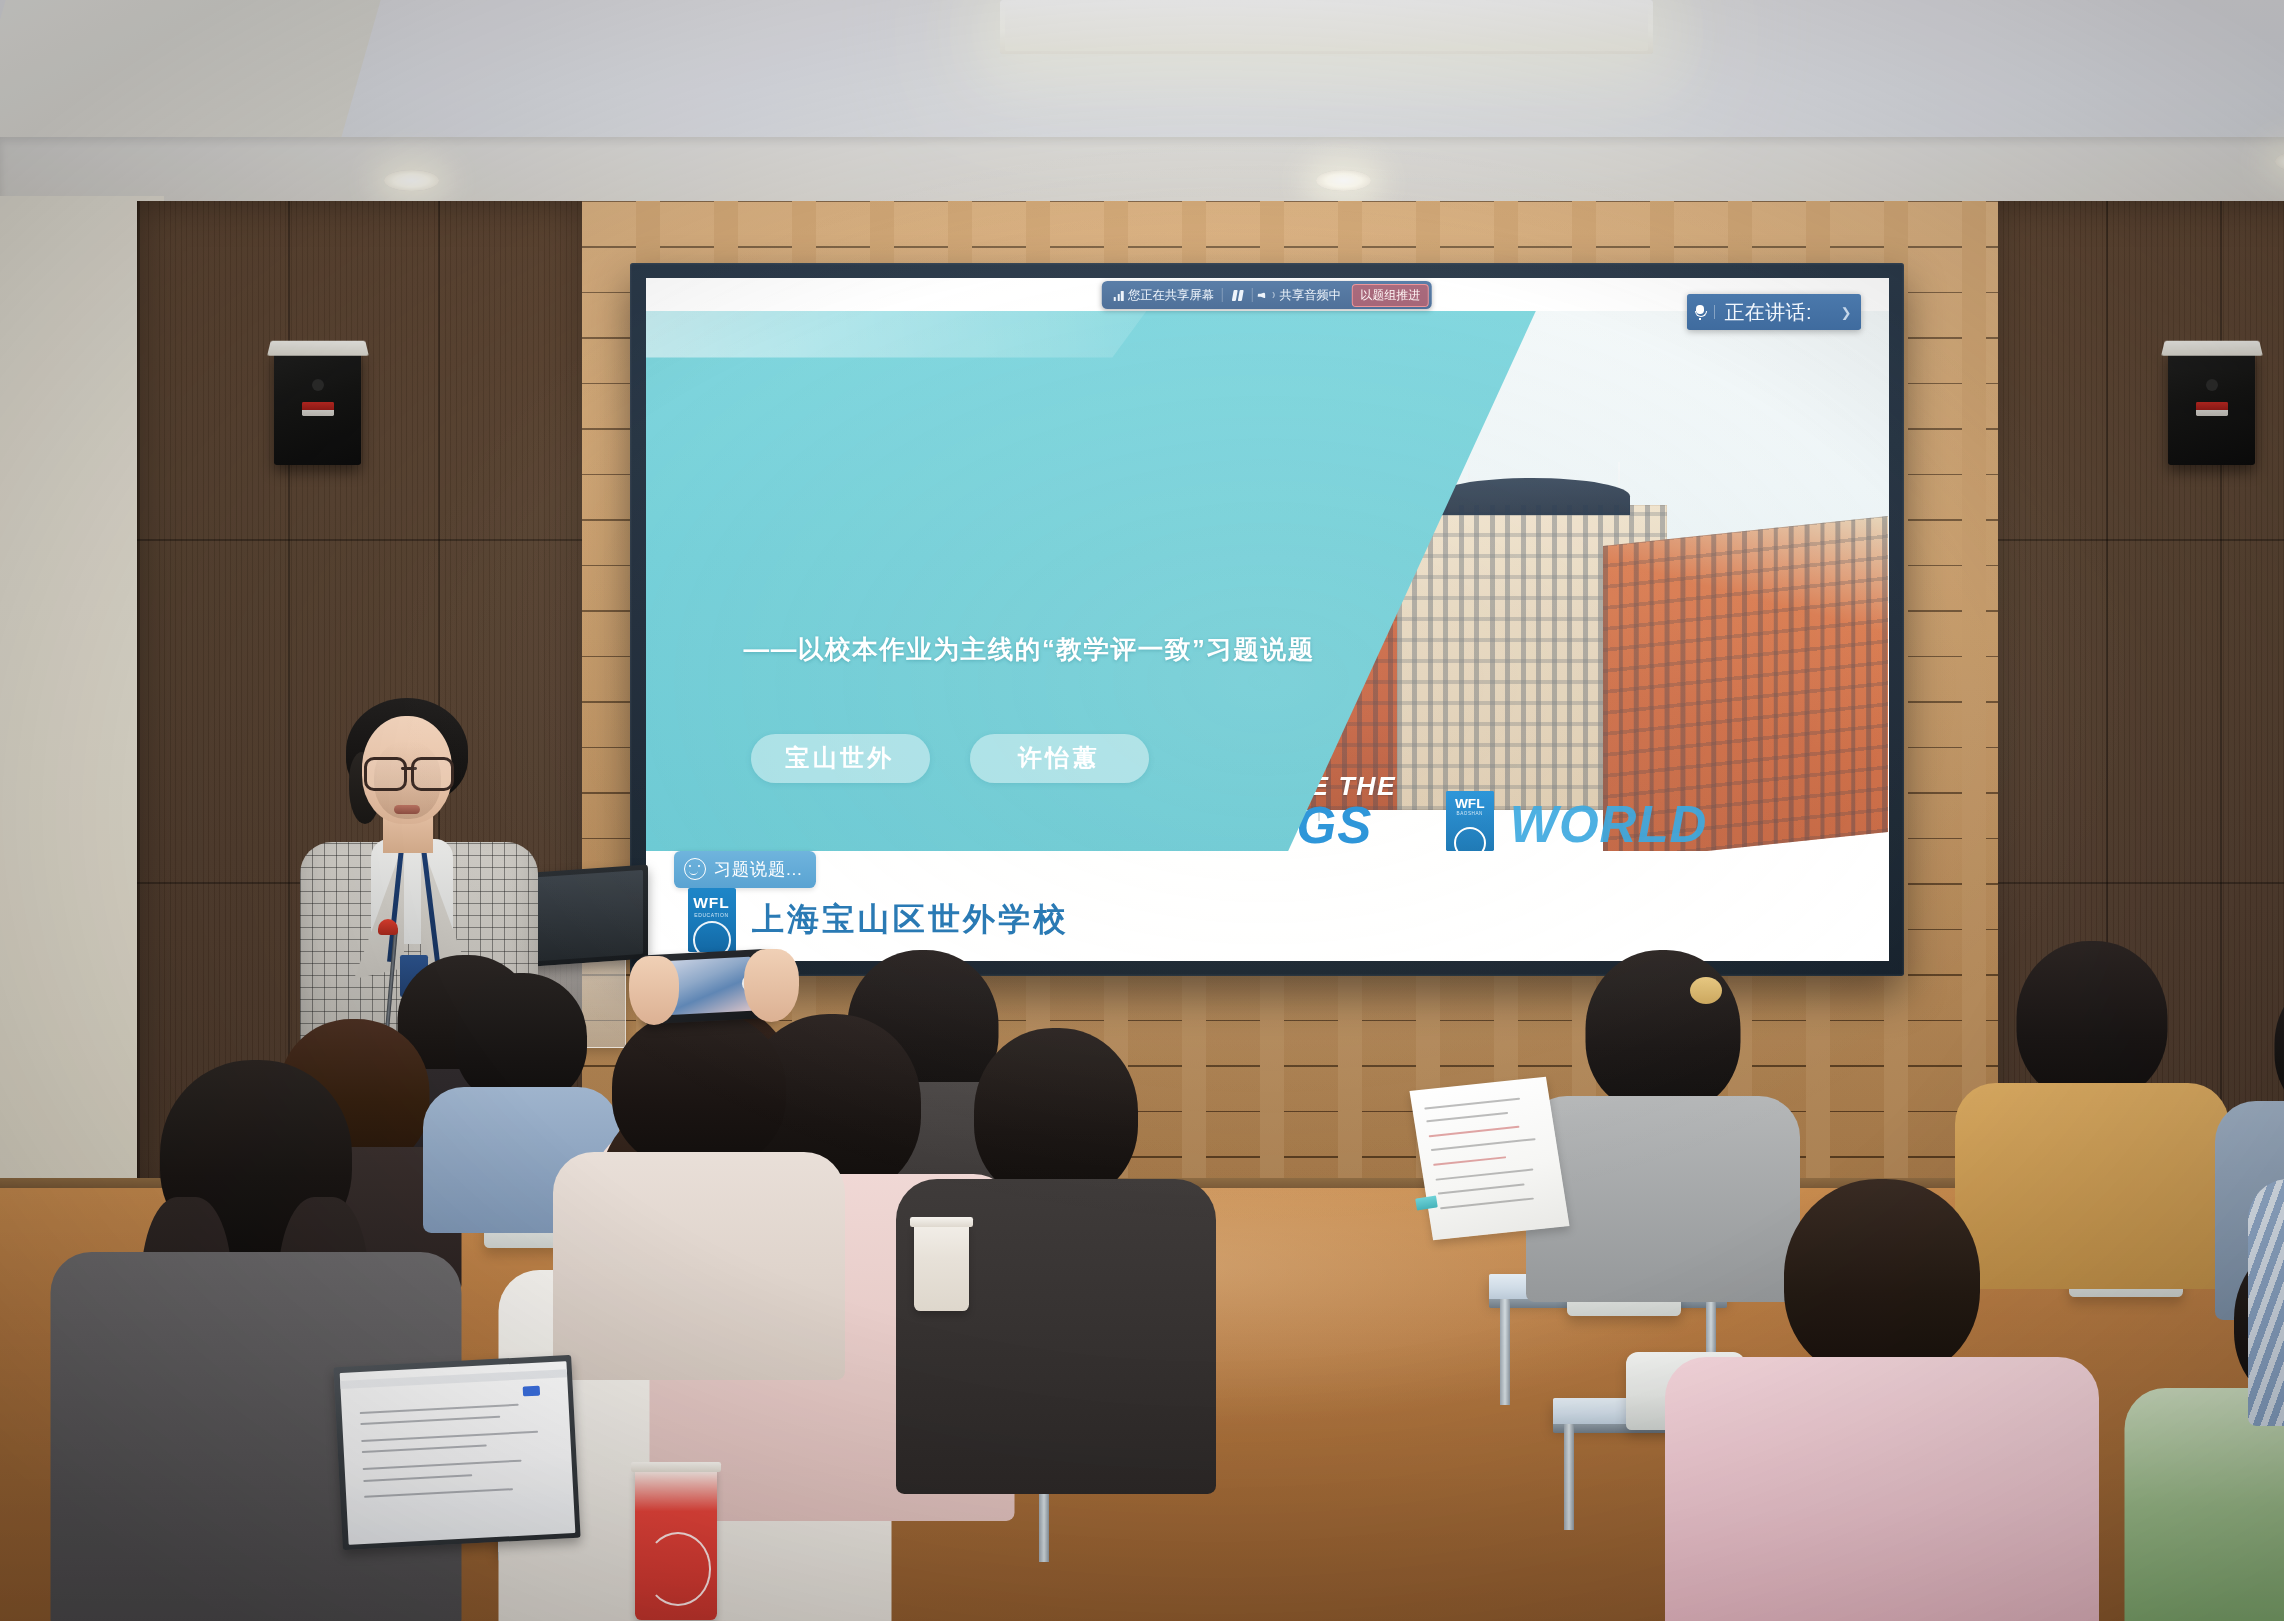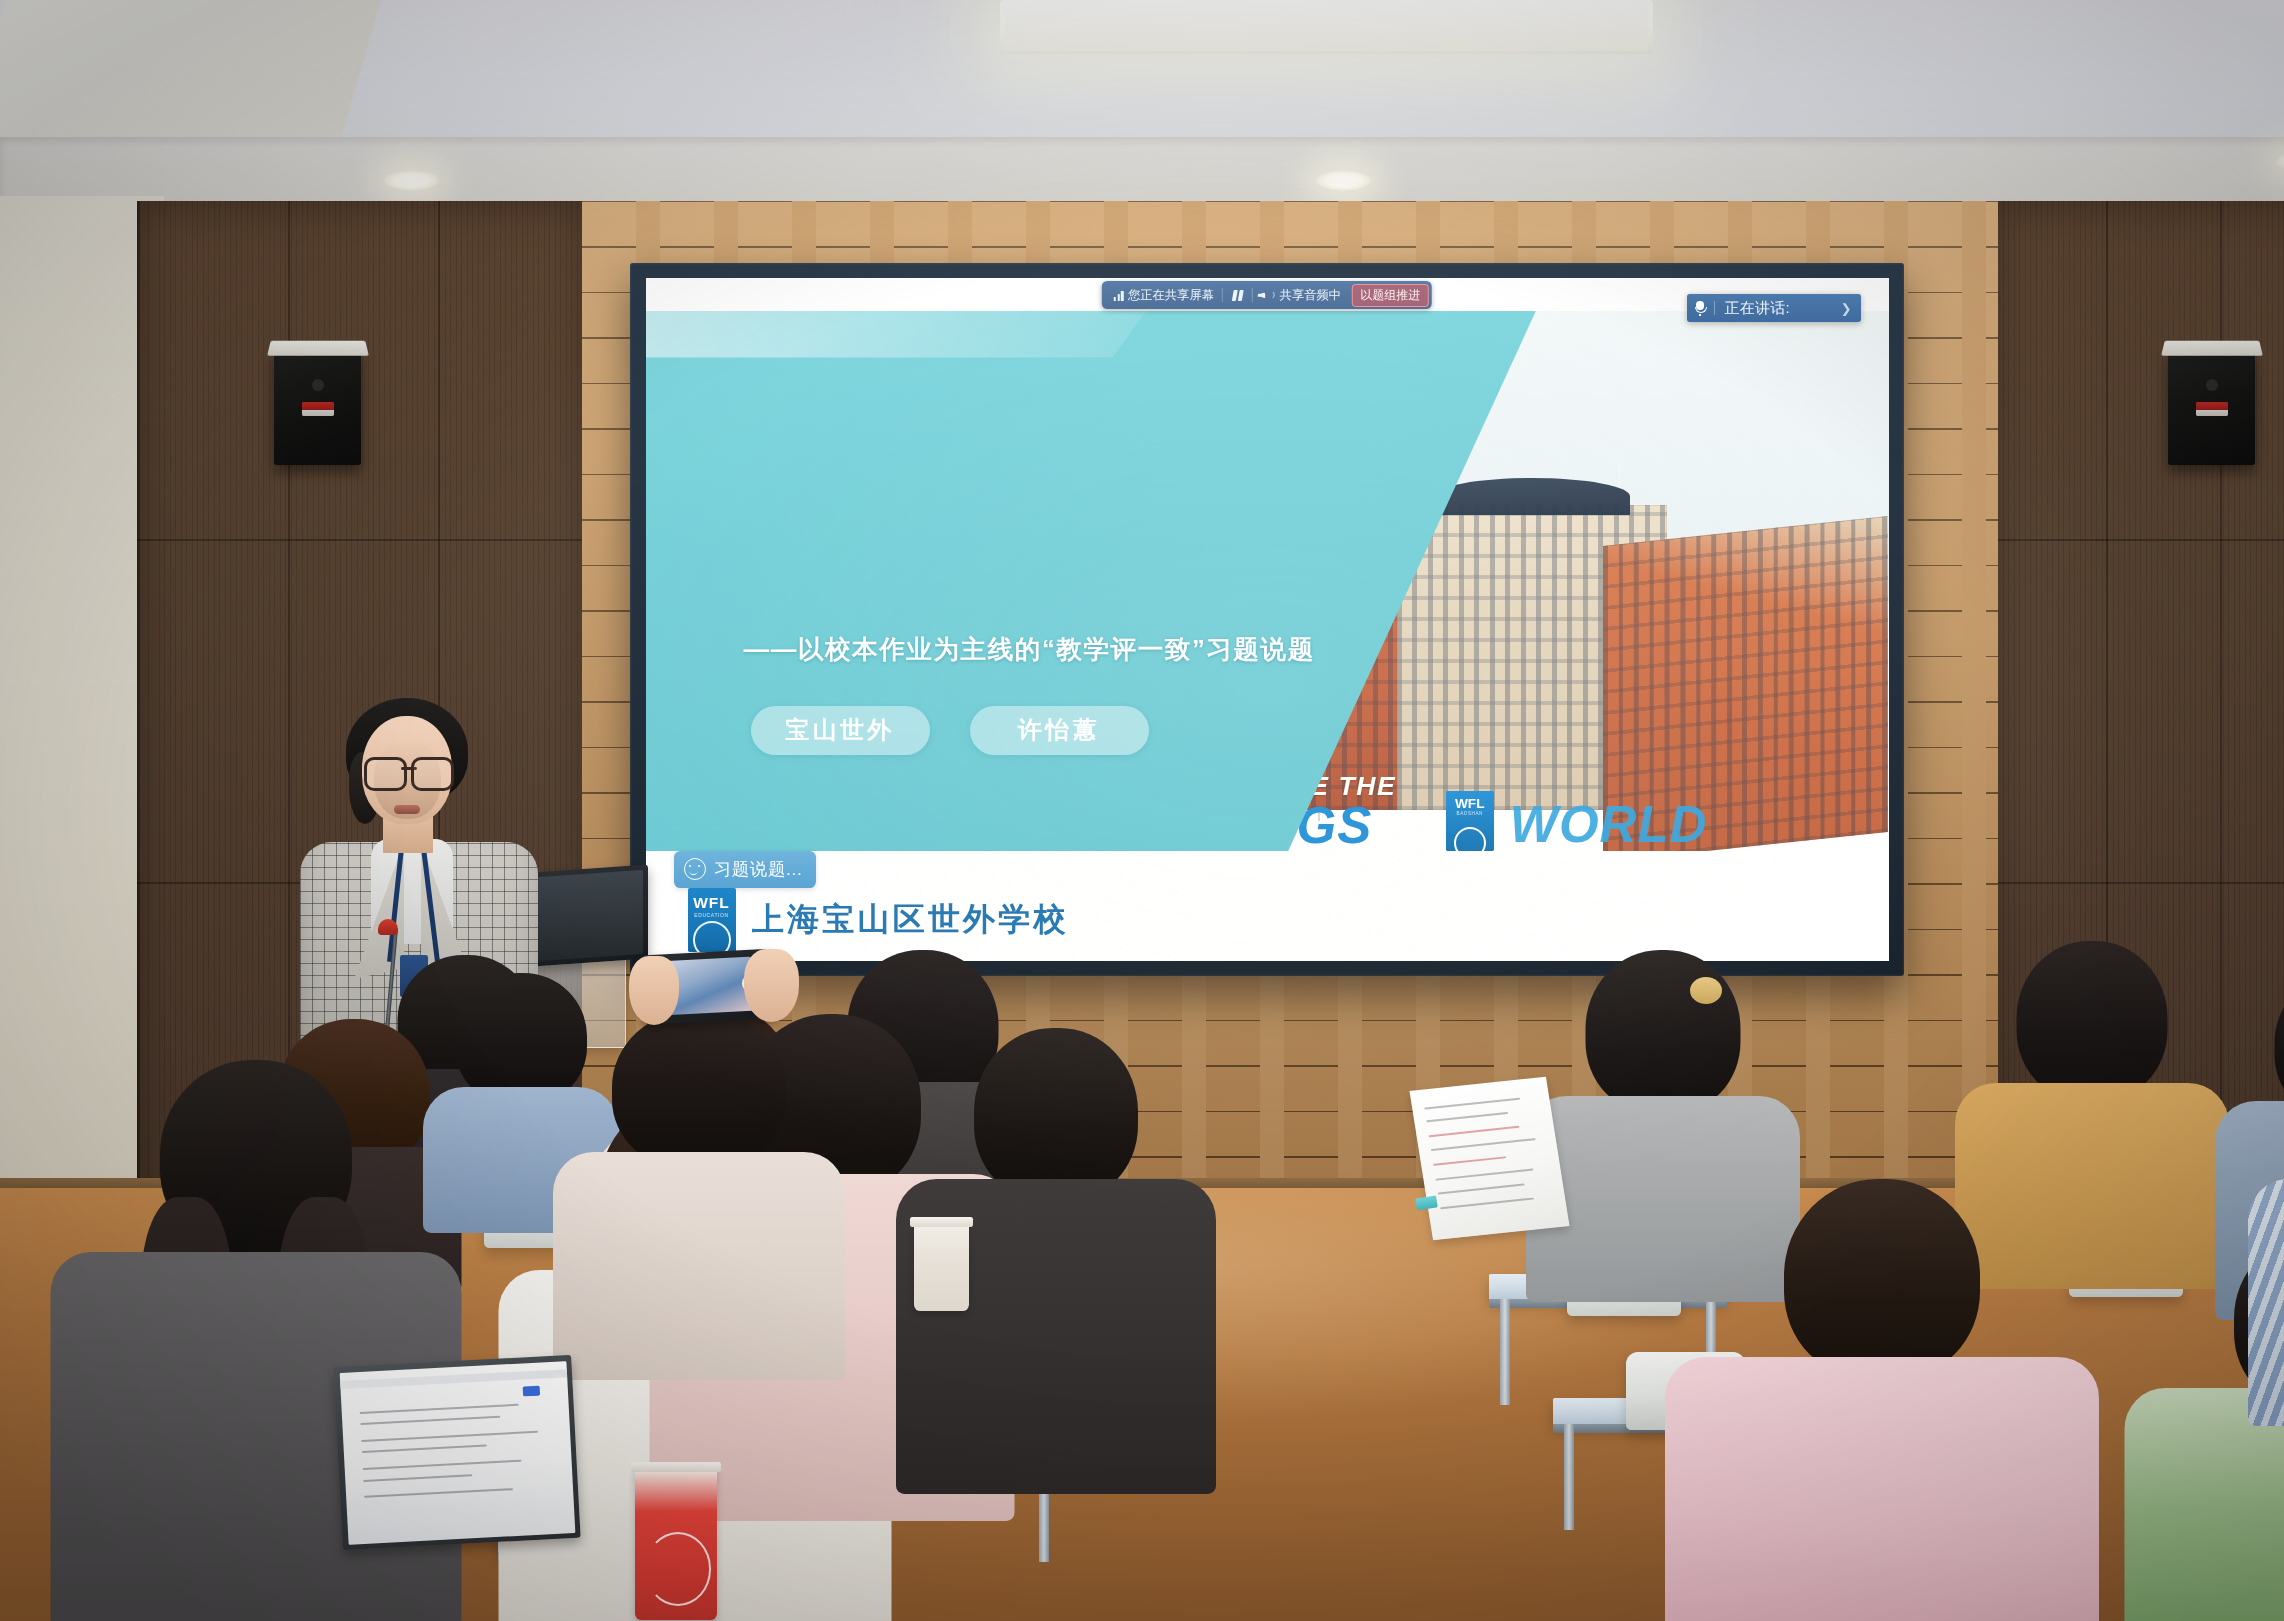--- a/index.html
+++ b/index.html
@@ -209,21 +209,21 @@
   .slide-title{
     color:#ffffff;font-size:56px;line-height:1.52;letter-spacing:.12em;
     font-family:"DejaVu Sans","Liberation Sans",sans-serif;font-weight:600;
     text-shadow:0 1.4px 4.6px rgba(0,90,105,.28);
   }
   .slide-sub{
     position:absolute;left:98px;top:354px;z-index:6;color:#ffffff;
     font-size:25.6px;letter-spacing:.06em;font-weight:600;
     text-shadow:0 1.4px 3.7px rgba(0,90,105,.30);white-space:nowrap;
   }
-  .pill-row{position:absolute;left:105px;top:428px;z-index:6;display:flex;gap:40px;}
+  .pill-row{position:absolute;left:105px;top:456px;z-index:6;display:flex;gap:40px;}
   .pill{
     min-width:137px;height:49px;border-radius:25px;
     background:rgba(255,255,255,.42);
     display:flex;align-items:center;justify-content:center;
     color:#ffffff;font-size:24px;letter-spacing:.14em;font-weight:600;
     padding:0 21px;box-shadow:0 1.4px 6.4px rgba(0,90,105,.12);
   }
 
   .say-btn{
     position:absolute;left:28px;bottom:73px;z-index:8;
@@ -312,21 +312,21 @@
     box-shadow:0 1.8px 6.4px rgba(0,0,0,.25);
   }
   .speaking-badge .mic{
     width:27px;display:flex;align-items:center;justify-content:center;
   }
   .mic-glyph{position:relative;width:10px;height:14.6px;}
   .mic-glyph .cap{position:absolute;left:1.4px;top:0;width:7.3px;height:9px;background:#fff;border-radius:3.7px;}
   .mic-glyph .arc{position:absolute;left:0;top:6px;width:10px;height:5.5px;border:1.4px solid #fff;border-top:none;border-radius:0 0 6.4px 6.4px;}
   .mic-glyph .stem{position:absolute;left:4.3px;bottom:-0.9px;width:1.4px;height:2.7px;background:#fff;}
   .speaking-badge .vdiv{width:0.9px;height:13.7px;background:rgba(255,255,255,.35);}
-  .speaking-badge .txt{color:#f2f7fd;font-size:15px;padding-left:10px;letter-spacing:.02em;}
+  .speaking-badge .txt{color:#f2f7fd;font-size:20px;padding-left:10px;letter-spacing:.02em;}
   .speaking-badge .chev{
     margin-left:auto;margin-right:9px;color:#dbe8f6;font-size:12.8px;opacity:.85;
   }
 
   
   .lectern{
     position:absolute;left:473px;top:941px;width:151px;height:105px;
     background:linear-gradient(180deg,rgba(228,235,240,.55),rgba(200,212,220,.42));
     border:1.4px solid rgba(255,255,255,.55);border-radius:2.7px;
     box-shadow:0 4.6px 11px rgba(0,0,0,.18);

